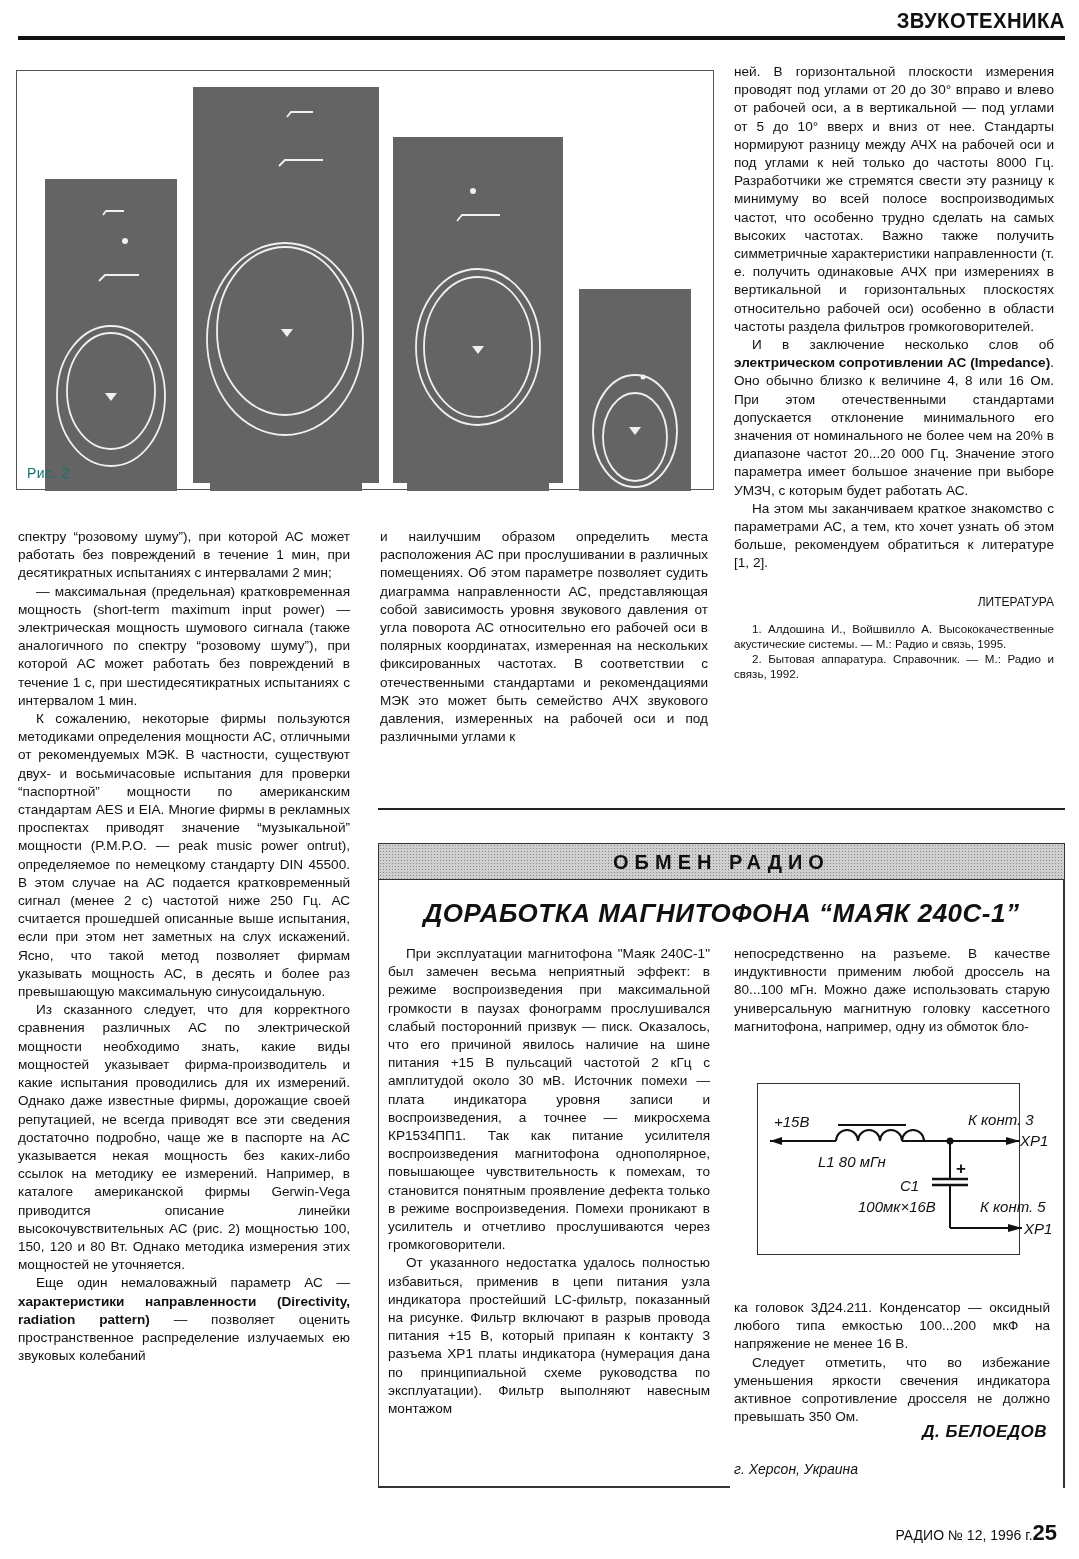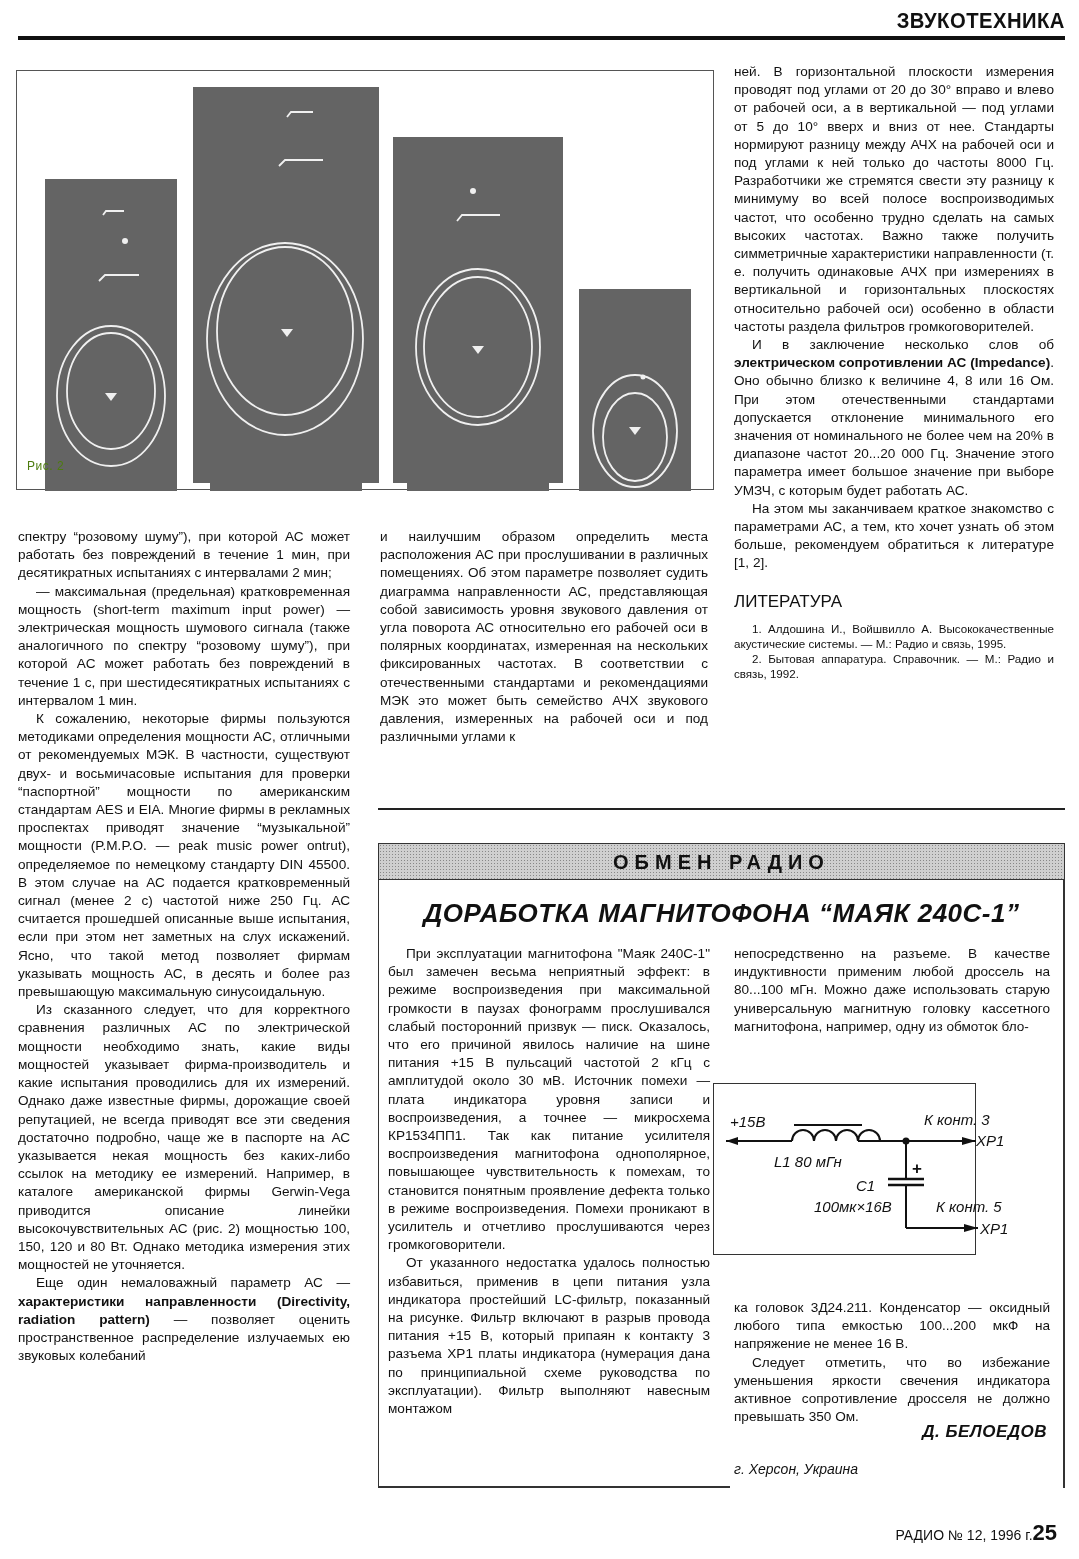--- a/index.html
+++ b/index.html
@@ -4,51 +4,51 @@
 <style>
   * { box-sizing: border-box; margin: 0; padding: 0; }
   html, body { width: 1079px; height: 1559px; background: #fff; overflow: hidden; }
   body { position: relative; font-family: "Liberation Sans", sans-serif; color: #111; }
 
   .section-head { position: absolute; right: 14px; top: 8px; font-family: "Liberation Sans", sans-serif; font-weight: bold; font-size: 22px; letter-spacing: 0.5px; transform: scaleX(0.92); transform-origin: right; }
   .head-rule { position: absolute; left: 18px; right: 14px; top: 36px; height: 4px; background: #111; }
 
   .figure { position: absolute; left: 16px; top: 70px; width: 698px; height: 420px; border: 1px solid #555; }
   .figure svg { position: absolute; left: 0; top: 0; }
-  .fig-caption { position: absolute; left: 10px; bottom: 16px; font-size: 12px; color: #4d7c0f; letter-spacing: 0.5px; }
+  .fig-caption { position: absolute; left: 10px; bottom: 8px; font-size: 14px; color: #0f766e; letter-spacing: 0.5px; }
 
   .col { position: absolute; font-size: 13.6px; line-height: 18.2px; text-align: justify; }
   .col p { text-indent: 18px; hyphens: manual; }
   .col p.noindent { text-indent: 0; }
   .col b { font-weight: bold; }
 
   #col1 { left: 18px; top: 528px; width: 332px; }
   #col2 { left: 380px; top: 528px; width: 328px; }
   #col3 { left: 734px; top: 63px; width: 320px; }
 
-  .lit-head { text-align: left; font-size: 17px; margin: 20px 0 10px; text-indent: 0 !important; }
+  .lit-head { text-align: right; font-size: 12px; margin: 20px 0 10px; text-indent: 0 !important; }
   .lit { font-size: 11.6px; line-height: 15px; }
 
   .mid-rule { position: absolute; left: 378px; right: 14px; top: 808px; height: 2px; background: #222; }
 
   .box { position: absolute; left: 378px; top: 843px; width: 687px; height: 645px; border: 1.5px solid #333; border-right: none; border-bottom: none; }
   .box-right { position: absolute; left: 1063px; top: 843px; width: 1.5px; height: 645px; background: #333; }
   .box-bottom { position: absolute; left: 378px; top: 1486px; width: 352px; height: 1.5px; background: #333; }
   .rubric-bar { position: absolute; left: 379px; top: 844px; width: 685px; height: 36px;
     background-color: #cfcfcf;
     background-image: radial-gradient(#888 0.7px, transparent 0.8px);
     background-size: 3px 3px; border-bottom: 1.5px solid #333; }
   .rubric { position: absolute; left: 0; right: 0; top: 7px; text-align: center; font-weight: bold; font-size: 20px; letter-spacing: 6px; color: #111; }
   .article-title { position: absolute; left: 379px; width: 685px; top: 898px; text-align: center; font-weight: bold; font-style: italic; font-size: 26px; letter-spacing: 0.5px; }
 
   #col4 { left: 388px; top: 945px; width: 322px; }
   #col5a { left: 734px; top: 945px; width: 316px; }
   #col5b { left: 734px; top: 1299px; width: 316px; }
 
-  .schematic { position: absolute; left: 713px; top: 1083px; width: 263px; height: 172px; border: 1.5px solid #333; padding-left: 28px; }
+  .schematic { position: absolute; left: 757px; top: 1083px; width: 263px; height: 172px; border: 1.5px solid #333; padding-left: 28px; }
   .schematic svg { position: absolute; left: 0; top: 0; }
 
   .author { position: absolute; right: 32px; top: 1422px; font-weight: bold; font-style: italic; font-size: 17px; letter-spacing: 0.5px; }
   .city { position: absolute; left: 734px; top: 1461px; font-style: italic; font-size: 14px; }
 
   .footer { position: absolute; right: 22px; top: 1520px; display: flex; align-items: baseline; }
   .footer-issue { font-size: 14px; }
   .footer-page { font-size: 22px; font-weight: bold; }
 </style>
 </head>

